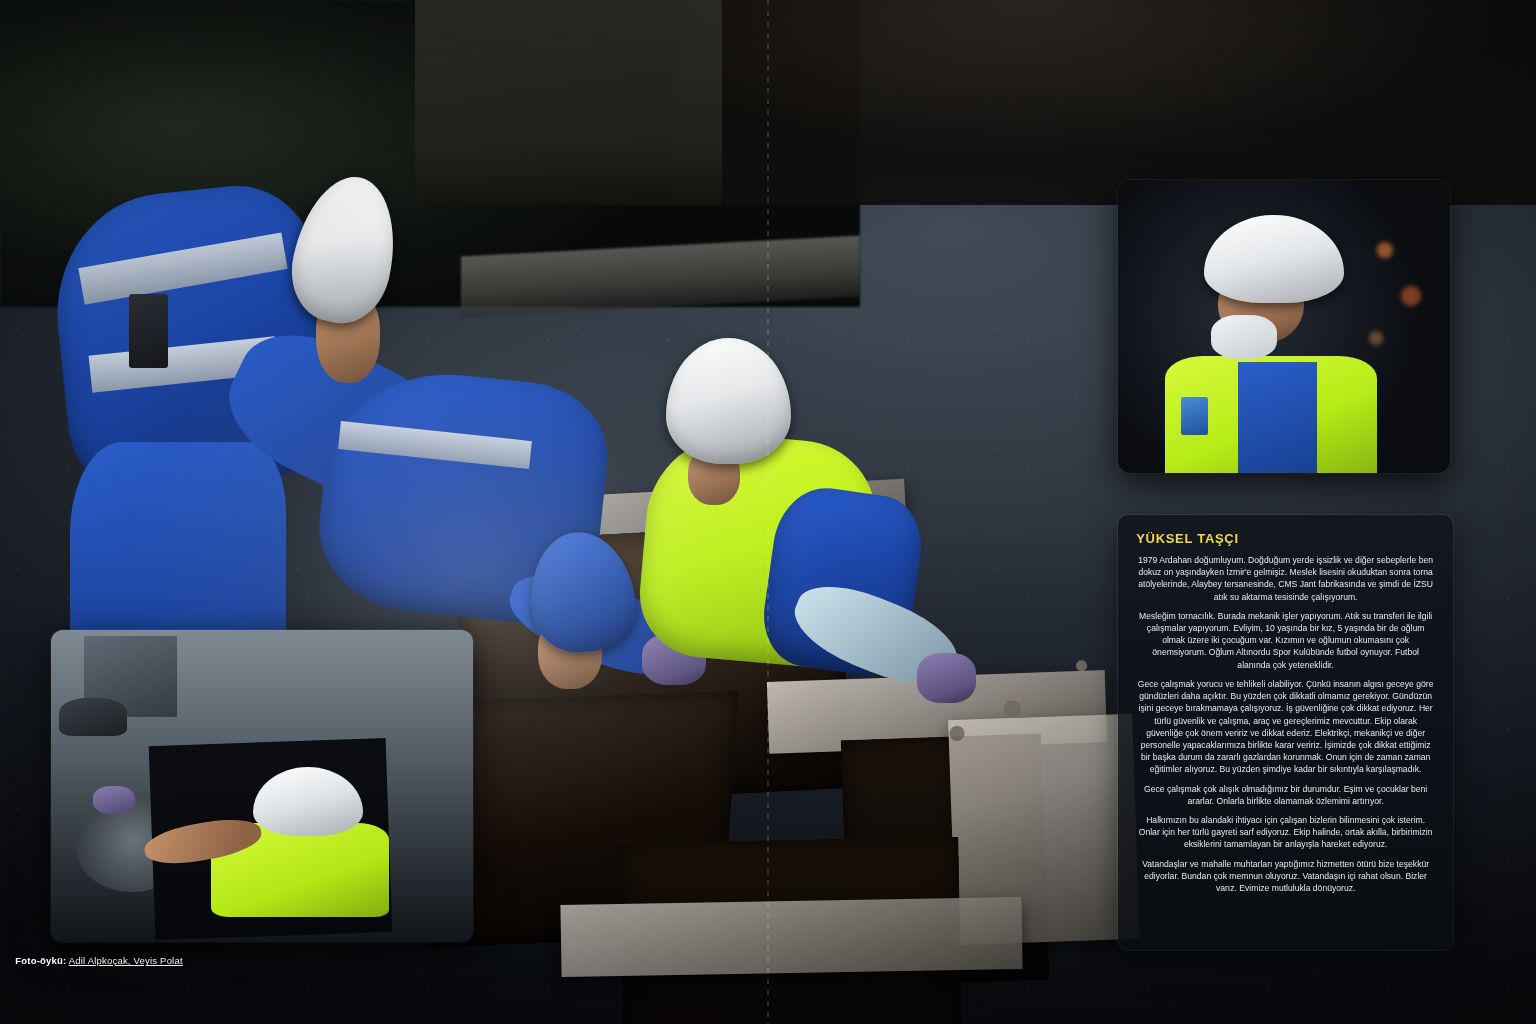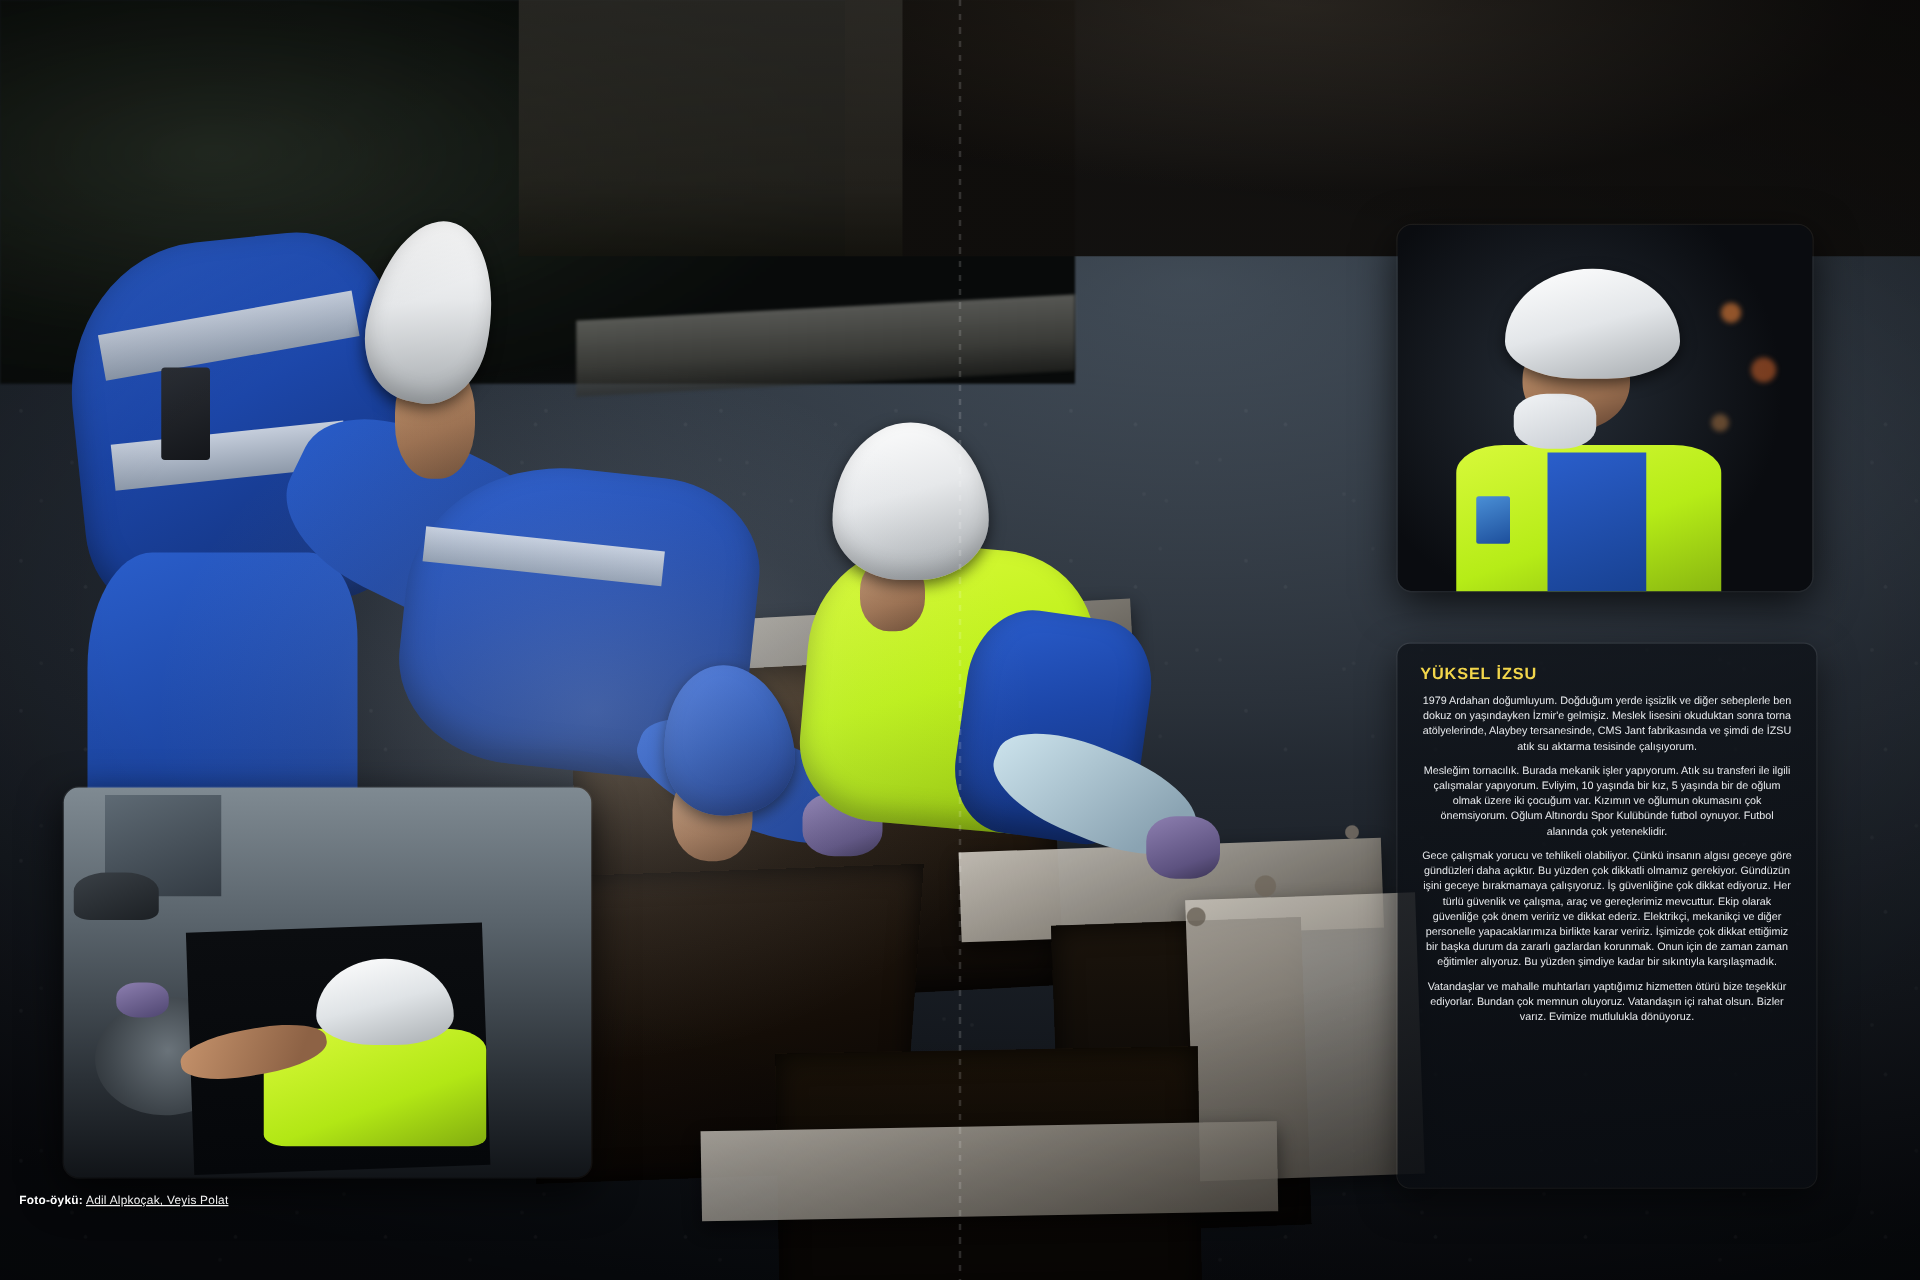--- a/index.html
+++ b/index.html
@@ -475,24 +475,26 @@
     <div class="m-legs"></div>
     <div class="m-shoe"></div>
     <div class="m-hole"></div>
     <div class="m-vest"></div>
     <div class="m-helmet"></div>
     <div class="m-arm"></div>
     <div class="m-glove"></div>
   </div>
 
   <div id="text-panel">
-    <h2 id="panel-name">YÜKSEL İZSU</h2>
+    <h2 id="panel-name">YÜKSEL TAŞÇI</h2>
     <p class="para">1979 Ardahan doğumluyum. Doğduğum yerde işsizlik ve diğer sebeplerle ben dokuz on yaşındayken İzmir'e gelmişiz. Meslek lisesini okuduktan sonra torna atölyelerinde, Alaybey tersanesinde, CMS Jant fabrikasında ve şimdi de İZSU atık su aktarma tesisinde çalışıyorum.</p>
     <p class="para">Mesleğim tornacılık. Burada mekanik işler yapıyorum. Atık su transferi ile ilgili çalışmalar yapıyorum. Evliyim, 10 yaşında bir kız, 5 yaşında bir de oğlum olmak üzere iki çocuğum var. Kızımın ve oğlumun okumasını çok önemsiyorum. Oğlum Altınordu Spor Kulübünde futbol oynuyor. Futbol alanında çok yeteneklidir.</p>
     <p class="para">Gece çalışmak yorucu ve tehlikeli olabiliyor. Çünkü insanın algısı geceye göre gündüzleri daha açıktır. Bu yüzden çok dikkatli olmamız gerekiyor. Gündüzün işini geceye bırakmamaya çalışıyoruz. İş güvenliğine çok dikkat ediyoruz. Her türlü güvenlik ve çalışma, araç ve gereçlerimiz mevcuttur. Ekip olarak güvenliğe çok önem veririz ve dikkat ederiz. Elektrikçi, mekanikçi ve diğer personelle yapacaklarımıza birlikte karar veririz. İşimizde çok dikkat ettiğimiz bir başka durum da zararlı gazlardan korunmak. Onun için de zaman zaman eğitimler alıyoruz. Bu yüzden şimdiye kadar bir sıkıntıyla karşılaşmadık.</p>
+    <p class="para">Gece çalışmak çok alışık olmadığımız bir durumdur. Eşim ve çocuklar beni ararlar. Onlarla birlikte olamamak özlemimi artırıyor.</p>
+    <p class="para">Halkımızın bu alandaki ihtiyacı için çalışan bizlerin bilinmesini çok isterim. Onlar için her türlü gayreti sarf ediyoruz. Ekip halinde, ortak akılla, birbirimizin eksiklerini tamamlayan bir anlayışla hareket ediyoruz.</p>
     <p class="para">Vatandaşlar ve mahalle muhtarları yaptığımız hizmetten ötürü bize teşekkür ediyorlar. Bundan çok memnun oluyoruz. Vatandaşın içi rahat olsun. Bizler varız. Evimize mutlulukla dönüyoruz.</p>
   </div>
 
   <div id="credit">
     <b>Foto-öykü:</b>
     <span>Adil Alpkoçak, Veyis Polat</span>
   </div>
 
 </div>
 

